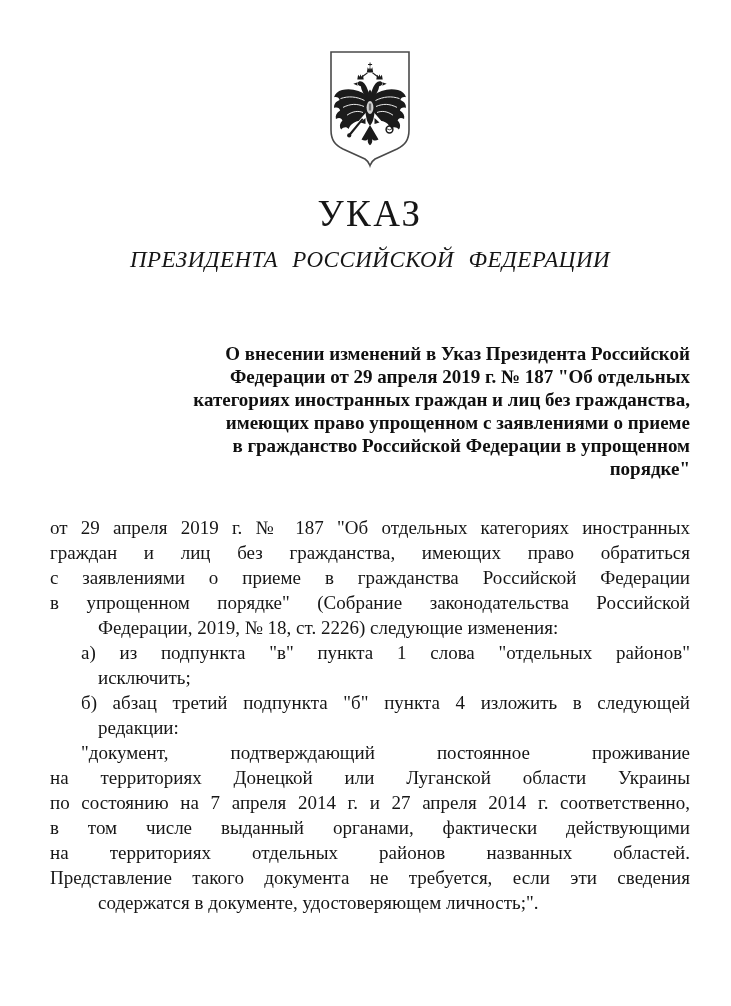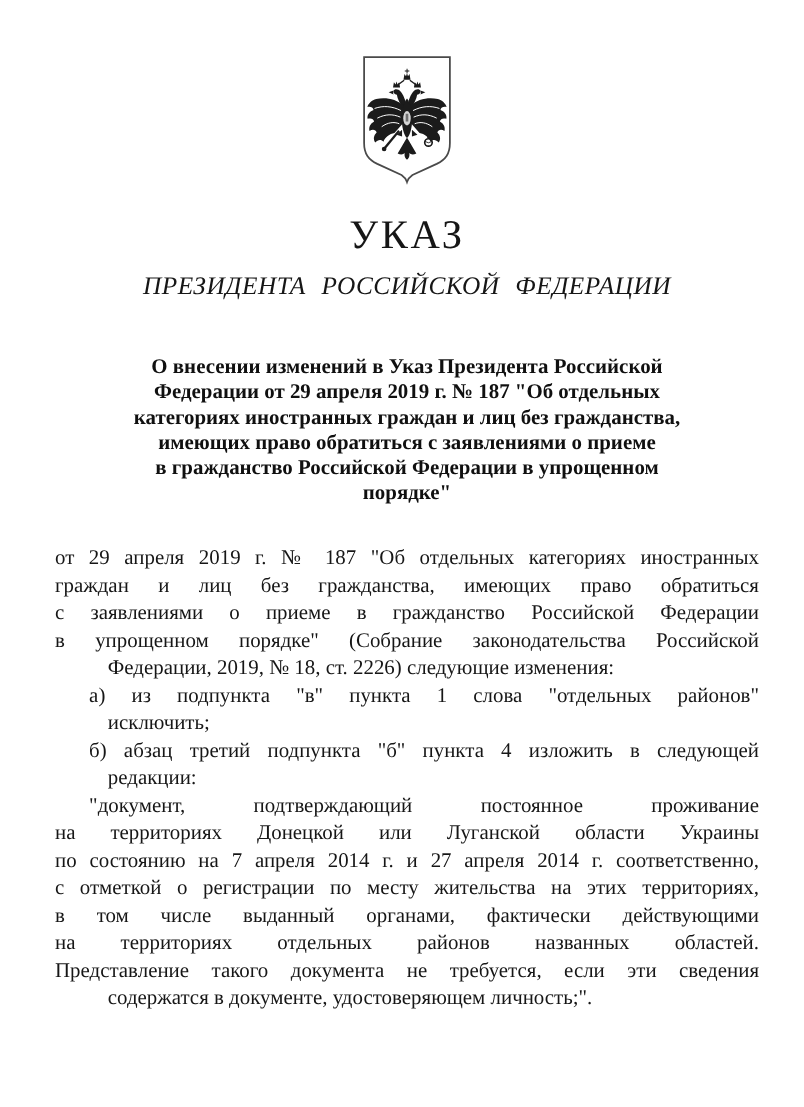--- a/index.html
+++ b/index.html
@@ -19,23 +19,23 @@
     font-size:37px; line-height:40px; font-weight:400;
     text-align:center; letter-spacing:2.5px;
   }
   .issuer {
     margin:12px 0 0;
     font-size:23px; line-height:28px; font-weight:400;
     text-align:center; letter-spacing:0.5px; word-spacing:8px;font-style:italic;
   }
 
   .subject {
-    margin-top:48px;
+    margin-top:68px;
     font-weight:700; font-size:19px; line-height:23px;
-    text-align:center; color:#101010;
+    text-align:right; color:#101010;
   }
 
   .body-text { margin-top:35px; font-size:19px; line-height:25px; }
   .jline { text-align:justify; text-align-last:justify; }
   .lline { text-align:left; text-align-last:left;margin-left:48px; }
   .indent { text-indent:31px; }
 </style>
 </head>
 <body>
 
@@ -80,50 +80,49 @@
     </svg>
   </div>
 
   <div class="title">УКАЗ</div>
   <div class="issuer">ПРЕЗИДЕНТА РОССИЙСКОЙ ФЕДЕРАЦИИ</div>
 
   <div class="subject">
     <div>О внесении изменений в Указ Президента Российской</div>
     <div>Федерации от 29 апреля 2019 г. № 187 "Об отдельных</div>
     <div>категориях иностранных граждан и лиц без гражданства,</div>
-    <div>имеющих право обратиться с заявлениями о приеме</div>
+    <div>имеющих право упрощенном с заявлениями о приеме</div>
     <div>в гражданство Российской Федерации в упрощенном</div>
     <div>порядке"</div>
   </div>
 
   <div class="body-text">
 
     <div>
       <div class="jline">от 29 апреля 2019 г. № 187 "Об отдельных категориях иностранных</div>
       <div class="jline">граждан и лиц без гражданства, имеющих право обратиться</div>
-      <div class="jline">с заявлениями о приеме в гражданство Российской Федерации</div>
+      <div class="jline">с заявлениями о приеме в гражданства Российской Федерации</div>
       <div class="jline">в упрощенном порядке" (Собрание законодательства Российской</div>
       <div class="lline">Федерации, 2019, № 18, ст. 2226) следующие изменения:</div>
     </div>
 
     <div>
       <div class="jline indent">а) из подпункта "в" пункта 1 слова "отдельных районов"</div>
       <div class="lline">исключить;</div>
     </div>
 
     <div>
       <div class="jline indent">б) абзац третий подпункта "б" пункта 4 изложить в следующей</div>
       <div class="lline">редакции:</div>
     </div>
 
     <div>
       <div class="jline indent">"документ, подтверждающий постоянное проживание</div>
       <div class="jline">на территориях Донецкой или Луганской области Украины</div>
       <div class="jline">по состоянию на 7 апреля 2014 г. и 27 апреля 2014 г. соответственно,</div>
-      <div class="jline">с отметкой о регистрации по месту жительства на этих территориях,</div>
       <div class="jline">в том числе выданный органами, фактически действующими</div>
       <div class="jline">на территориях отдельных районов названных областей.</div>
       <div class="jline">Представление такого документа не требуется, если эти сведения</div>
       <div class="lline">содержатся в документе, удостоверяющем личность;".</div>
     </div>
 
   </div>
 </div>
 
 </body></html>

